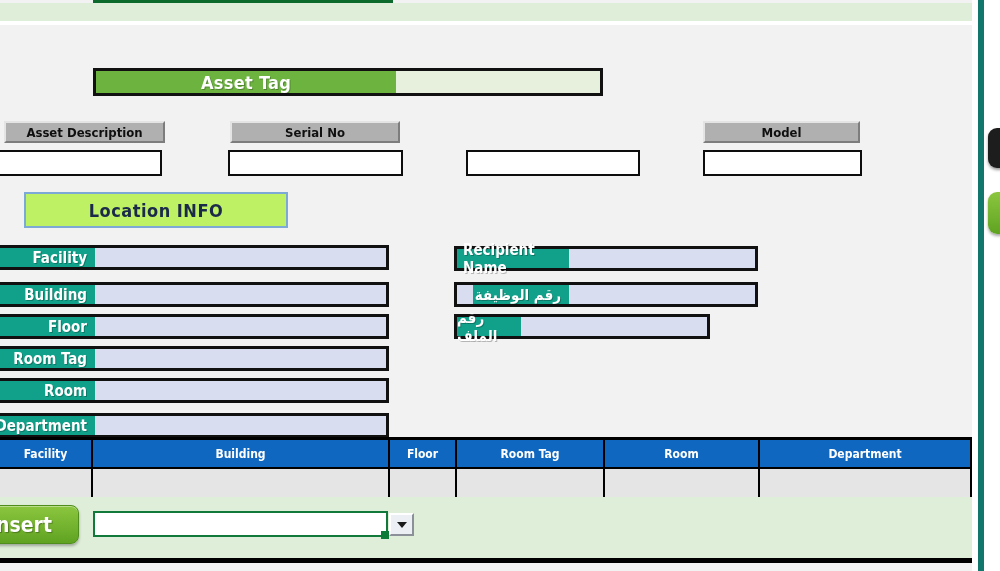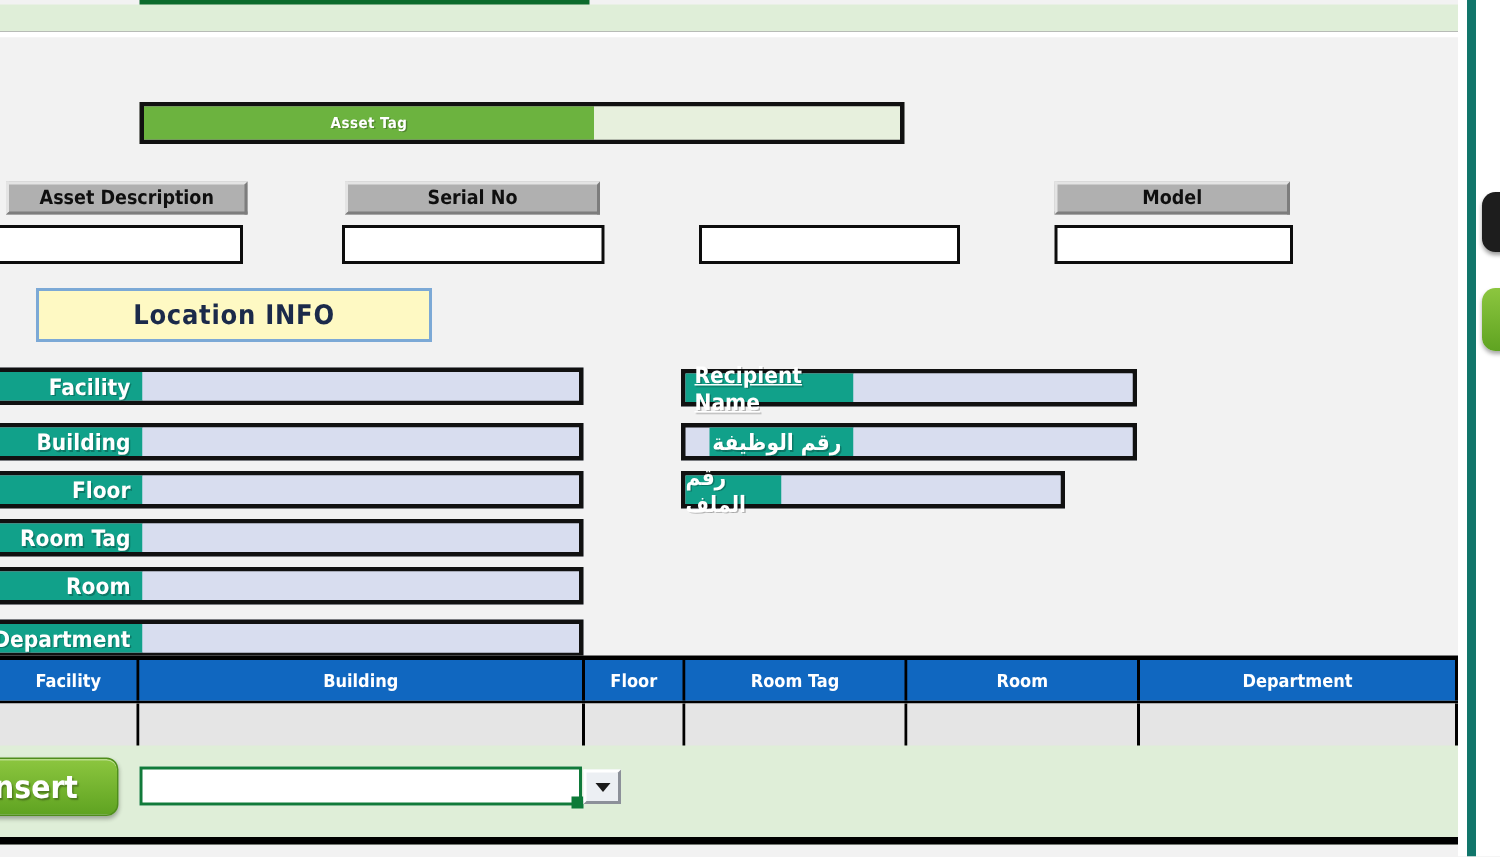--- a/index.html
+++ b/index.html
@@ -32,21 +32,21 @@
 
   
   .assettag-wrap{
     position:absolute;left:93px;top:43px;width:510px;height:28px;
     border:3px solid #111;background:#eaf2e2;box-sizing:border-box;
     display:flex;align-items:stretch;
   }
   .assettag-label{
     width:300px;background:#6cb33f;color:#ffffff;
     display:flex;align-items:center;justify-content:center;
-    font-size:10px;font-weight:bold;letter-spacing:.3px;
+    font-size:18px;font-weight:bold;letter-spacing:.3px;
     text-shadow:1px 1px 0 rgba(0,0,0,.25);
     font-family:"DejaVu Sans Condensed","Liberation Sans",sans-serif;
   }
   .assettag-input{
     flex:1;background:#e7f0dd;border:none;outline:none;
     font-size:13px;color:#222;padding:0 6px;
     font-family:"Liberation Sans",sans-serif;
   }
 
   .search-btn{
@@ -75,21 +75,21 @@
   .txt{
     position:absolute;height:26px;background:#fff;
     border:2px solid #0d0d0d;box-sizing:border-box;
     font-size:13px;color:#111;padding:0 5px;outline:none;
     font-family:"Liberation Sans",sans-serif;
   }
 
   
   .loc-info{
     position:absolute;left:24px;top:167px;width:264px;height:36px;
-    background:#fef9c3;border:2px solid #7ca9d6;box-sizing:border-box;
+    background:#bef264;border:2px solid #7ca9d6;box-sizing:border-box;
     display:flex;align-items:center;justify-content:center;
     font-size:18px;font-weight:bold;color:#1b2a4a;letter-spacing:.5px;
     font-family:"DejaVu Sans Condensed","Liberation Sans",sans-serif;
   }
 
   
   .tealrow{
     position:absolute;height:25px;border:3px solid #111;box-sizing:border-box;
     display:flex;align-items:stretch;background:#d8ddef;
   }
@@ -238,21 +238,21 @@
     <div class="tealrow" style="left:-30px;top:353px;width:419px;">
       <div class="teal-label rt" style="width:122px;">Room</div>
       <input class="teal-field" type="text" value="" style="">
     </div>
     <div class="tealrow" style="left:-30px;top:388px;width:419px;">
       <div class="teal-label rt" style="width:122px;">Department</div>
       <input class="teal-field" type="text" value="" style="">
     </div>
 
     <div class="tealrow" style="left:454px;top:221px;width:304px;">
-      <div class="teal-label lt" style="width:147px;text-decoration:underline;">Recipient Name</div>
+      <div class="teal-label lt" style="width:147px;">Recipient Name</div>
       <input class="teal-field" type="text" value="" style="">
     </div>
     <div class="tealrow" style="left:454px;top:257px;width:304px;">
       <div class="teal-label rt" style="width:147px;margin-left:16px;">رقم الوظيفة</div>
       <input class="teal-field" type="text" value="" style="">
     </div>
     <div class="tealrow" style="left:454px;top:289px;width:256px;">
       <div class="teal-label rt" style="width:147px;">رقم الملف</div>
       <input class="teal-field" type="text" value="" style="">
     </div>

